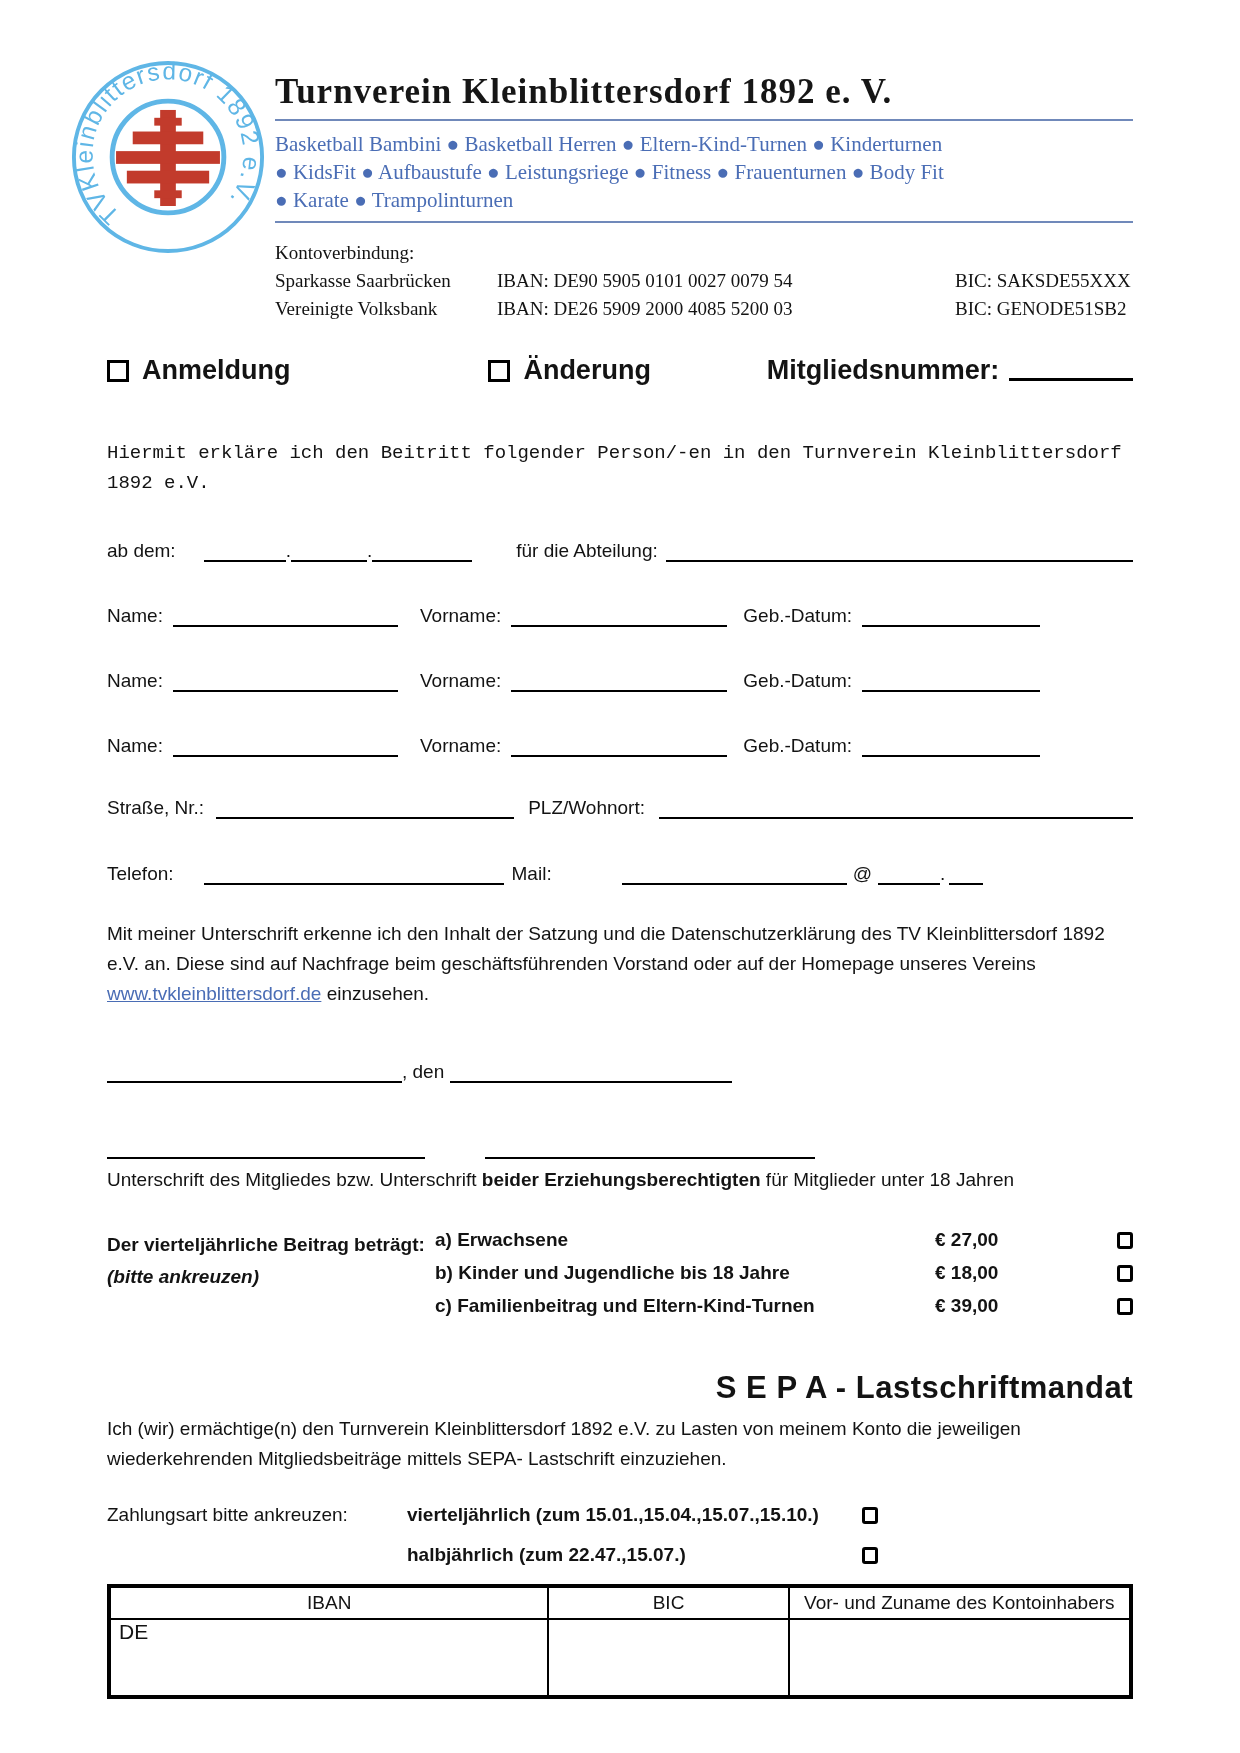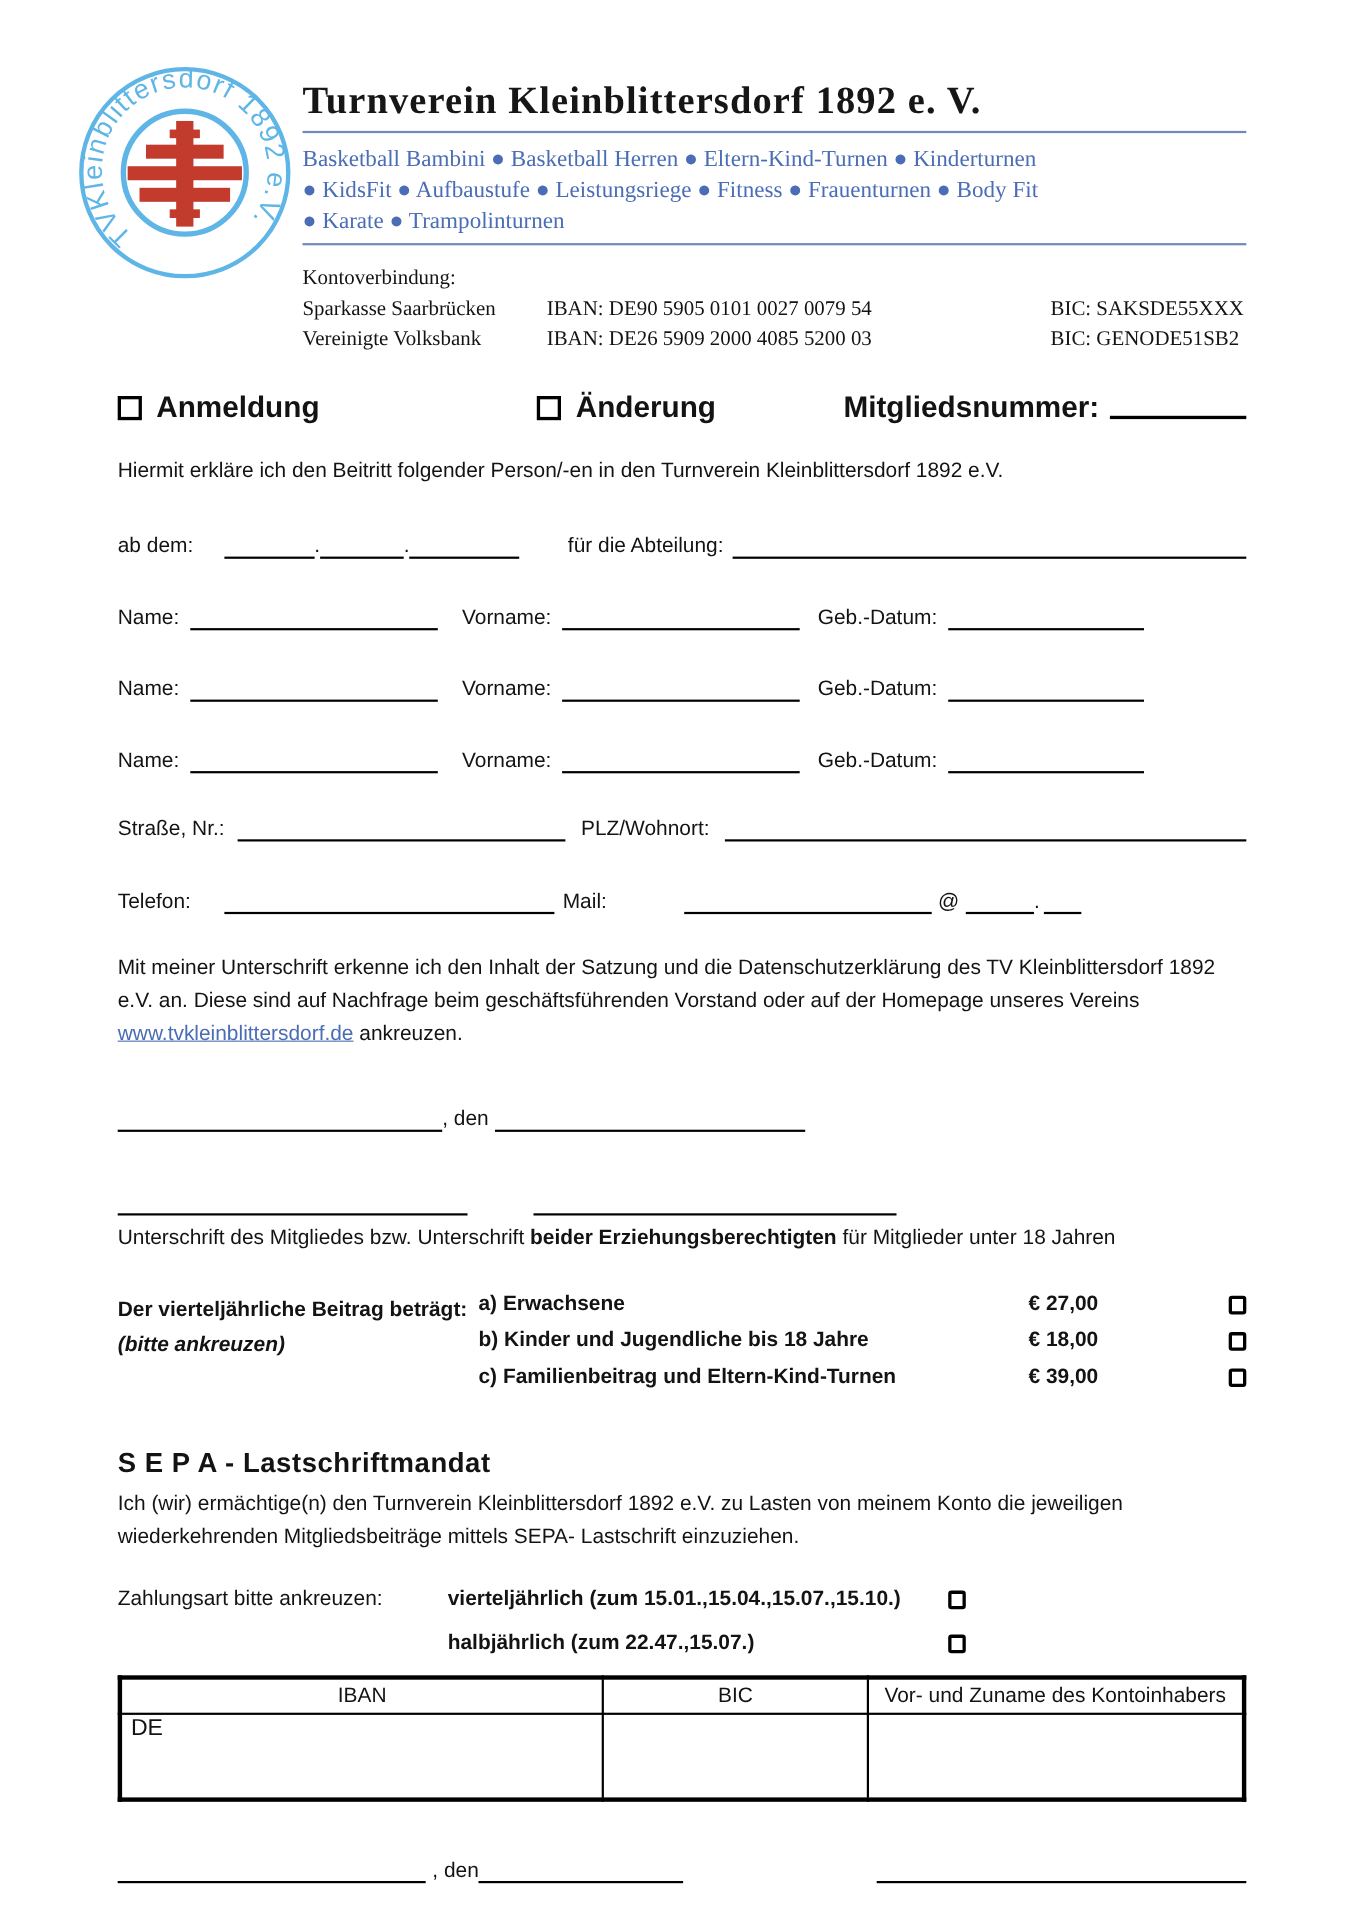--- a/index.html
+++ b/index.html
@@ -27,39 +27,39 @@
   .reg-row { display:flex; align-items:center; margin-top:32px; font-size:27px; font-weight:bold; }
   .cb-lg { width:22px; height:22px; border:3px solid #000; display:inline-block; flex:0 0 22px; }
   .reg-row .lbl { margin-left:13px; }
   .gap1 { width:208px; }
   .gap2 { width:105px; }
   .blank { display:inline-block; border-bottom:2px solid #000; height:20px; vertical-align:baseline; }
   .blank-bold { border-bottom-width:3px; }
 
   
   .body-text { font-size:19px; line-height:30px; }
-  .intro { margin-top:28px; }
+  .intro { margin-top:52px;font-family:Liberation Mono, monospace; }
   .frow { display:flex; align-items:flex-end; font-size:19px; }
   .frow .lab { white-space:nowrap; }
   .link { color:#4a6db5; text-decoration:underline; }
   .sig-caption b { font-weight:bold; }
 
   
   .fees { display:flex; margin-top:34px; font-size:19px; }
   .fees-left { width:328px; font-weight:bold; line-height:32px; }
   .fees-left .note { font-style:italic; }
   .fees-right { flex:1; }
   .fee-row { display:flex; align-items:center; font-weight:bold; margin-bottom:11px; }
   .fee-label { flex:1; }
   .fee-price { width:148px; }
   .cb-sm { width:16px; height:17px; border:3px solid #000; border-radius:3px; display:inline-block; flex:0 0 16px; }
   .fee-cbcol { width:50px; display:flex; justify-content:flex-end; }
 
   
-  .sepa-title { font-size:25px; font-weight:bold; margin-top:42px; letter-spacing:0.5px; }
+  .sepa-title { font-size:31px; font-weight:bold; margin-top:42px; letter-spacing:0.5px;text-align:right; }
   .sepa-text { margin-top:8px; }
   .pay-block { margin-top:30px; font-size:19px; }
   .pay-row { display:flex; align-items:center; margin-bottom:18px; }
   .pay-lab { width:300px; }
   .pay-opt { width:455px; font-weight:bold; }
   .sepa-table { width:100%; border-collapse:collapse; border:4px solid #000; font-size:19px; }
   .sepa-table th { border:2px solid #000; font-weight:normal; text-align:center; padding:4px 6px; }
   .sepa-table td { border:2px solid #000; height:78px; vertical-align:top; padding:0 8px; font-size:21px; }
   .col-iban { width:43%; } .col-bic { width:23.5%; } .col-owner { width:33.5%; }
 
@@ -186,21 +186,21 @@
       <span class="blank" style="width:225px; margin-left:70px;"></span>
       <span class="lab" style="margin-left:6px;">@</span>
       <span class="blank" style="width:62px; margin-left:6px;"></span>
       <span class="lab">.</span>
       <span class="blank" style="width:34px; margin-left:4px;"></span>
     </div>
 
     <div class="body-text" style="margin-top:34px;">
       <span>Mit meiner Unterschrift erkenne ich den Inhalt der Satzung und die Datenschutzerklärung des TV Kleinblittersdorf 1892 e.V. an. Diese sind auf Nachfrage beim geschäftsführenden Vorstand oder auf der Homepage unseres Vereins</span>
       <a class="link" href="#">www.tvkleinblittersdorf.de</a>
-      <span>ankreuzen.</span>
+      <span>einzusehen.</span>
     </div>
 
     <div class="frow" style="margin-top:52px;">
       <span class="blank" style="width:295px;"></span>
       <span class="lab">, den</span>
       <span class="blank" style="width:282px; margin-left:6px;"></span>
     </div>
 
     <div class="frow" style="margin-top:56px;">
       <span class="blank" style="width:318px;"></span>

